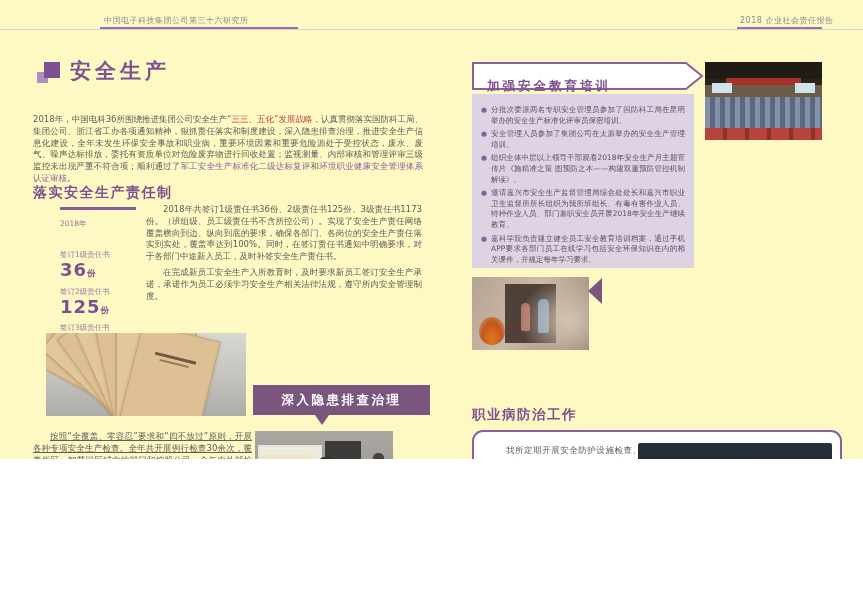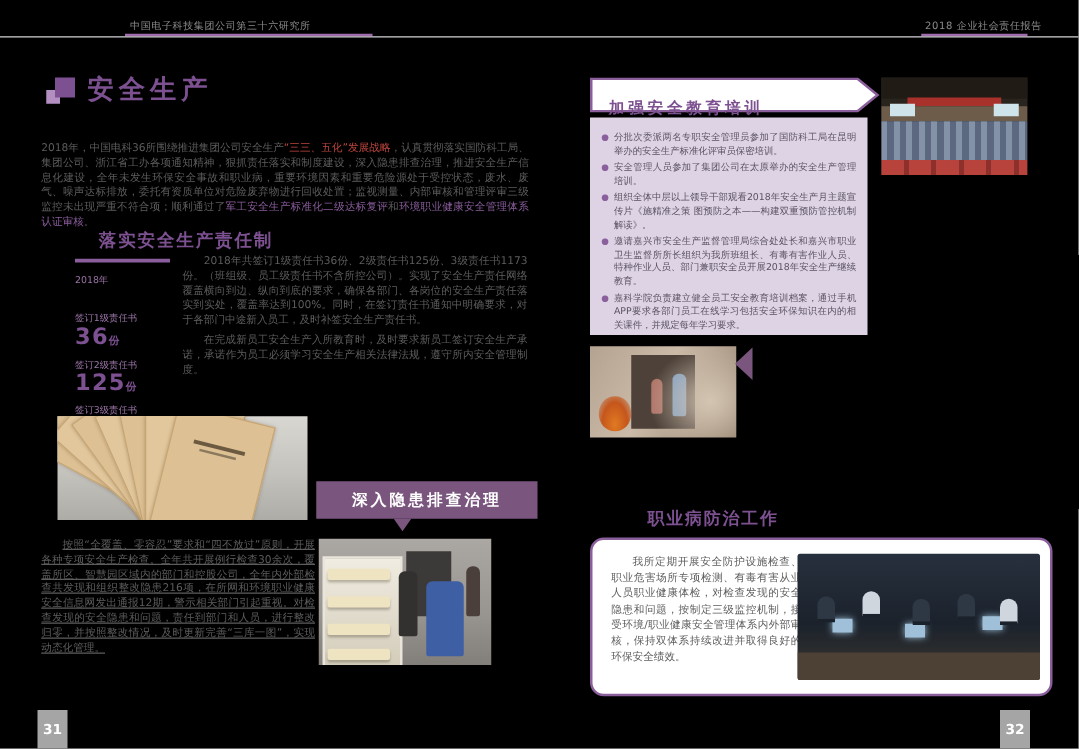--- a/index.html
+++ b/index.html
@@ -1,30 +1,30 @@
 <!DOCTYPE html>
 <html><head>
 <meta charset="utf-8">
 <style>
   html,body { margin:0; padding:0; background:#fff; }
   #canvas {
-    position:relative; width:863px; height:599px; overflow:hidden;
-    background:#000000; font-family:"DejaVu Sans", sans-serif;
+    position:relative; width:863px; height:459px; overflow:hidden;
+    background:#fef9c3; font-family:"DejaVu Sans", sans-serif;
   }
   
   .hdr-text { position:absolute; top:15px; font-size:8px; color:#8b8b8b; letter-spacing:0.5px; white-space:nowrap; }
   .hdr-left  { left:104px; }
   .hdr-right { left:740px; }
   .hdr-rule  { position:absolute; left:0; top:29px; width:863px; height:1px; background:#d4d2d6; }
   .hdr-ul    { position:absolute; top:27px; height:2px; background:#a06cae; }
   .hdr-ul-left  { left:100px; width:198px; }
   .hdr-ul-right { left:737px; width:85px; }
 
   
-  .purple-heading { position:absolute; font-weight:bold; color:#7d5191; letter-spacing:1.5px; white-space:nowrap;margin-left:46px; }
+  .purple-heading { position:absolute; font-weight:bold; color:#7d5191; letter-spacing:1.5px; white-space:nowrap; }
   .body-text { font-size:8.5px; line-height:11.8px; color:#5d5d5d; text-align:justify; }
   .body-text p { margin:0 0 4px 0; text-indent:2em; }
   .hl-red    { color:#c0463e; }
   .hl-purple { color:#8a5d9d; }
 
   
   .title-icon { position:absolute; left:37px; top:62px; width:26px; height:24px; }
   .title-icon .sq-light { position:absolute; left:0;  top:10px; width:11px; height:11px; background:#b28fc0; }
   .title-icon .sq-dark  { position:absolute; left:7px; top:0;   width:16px; height:16px; background:#7d5191; }
   .main-title { position:absolute; left:70px; top:57px; font-size:21px; font-weight:bold; color:#7d5191; letter-spacing:4px; white-space:nowrap; }

